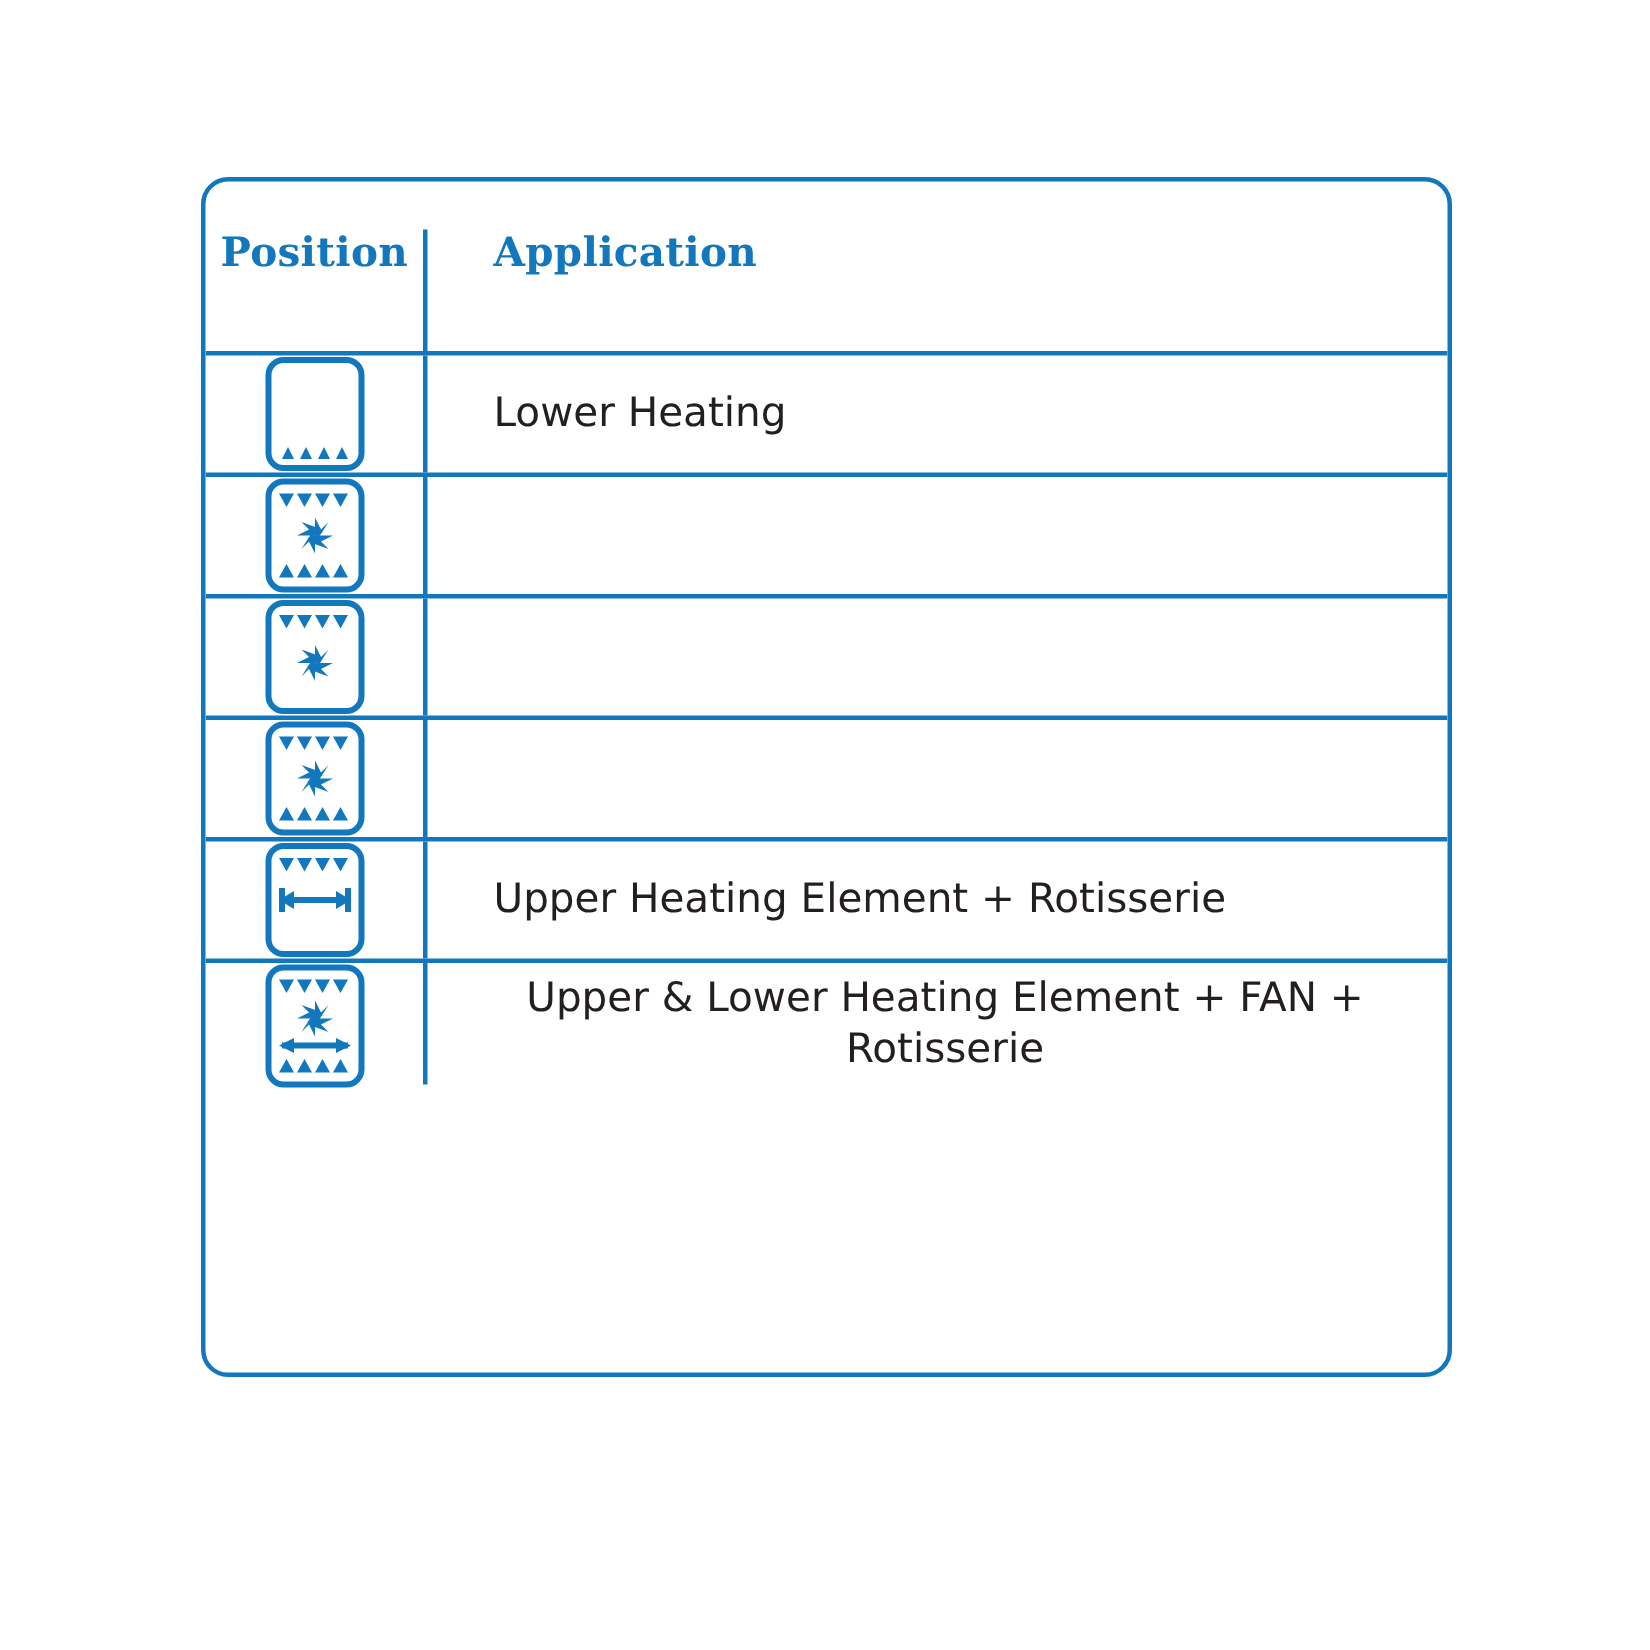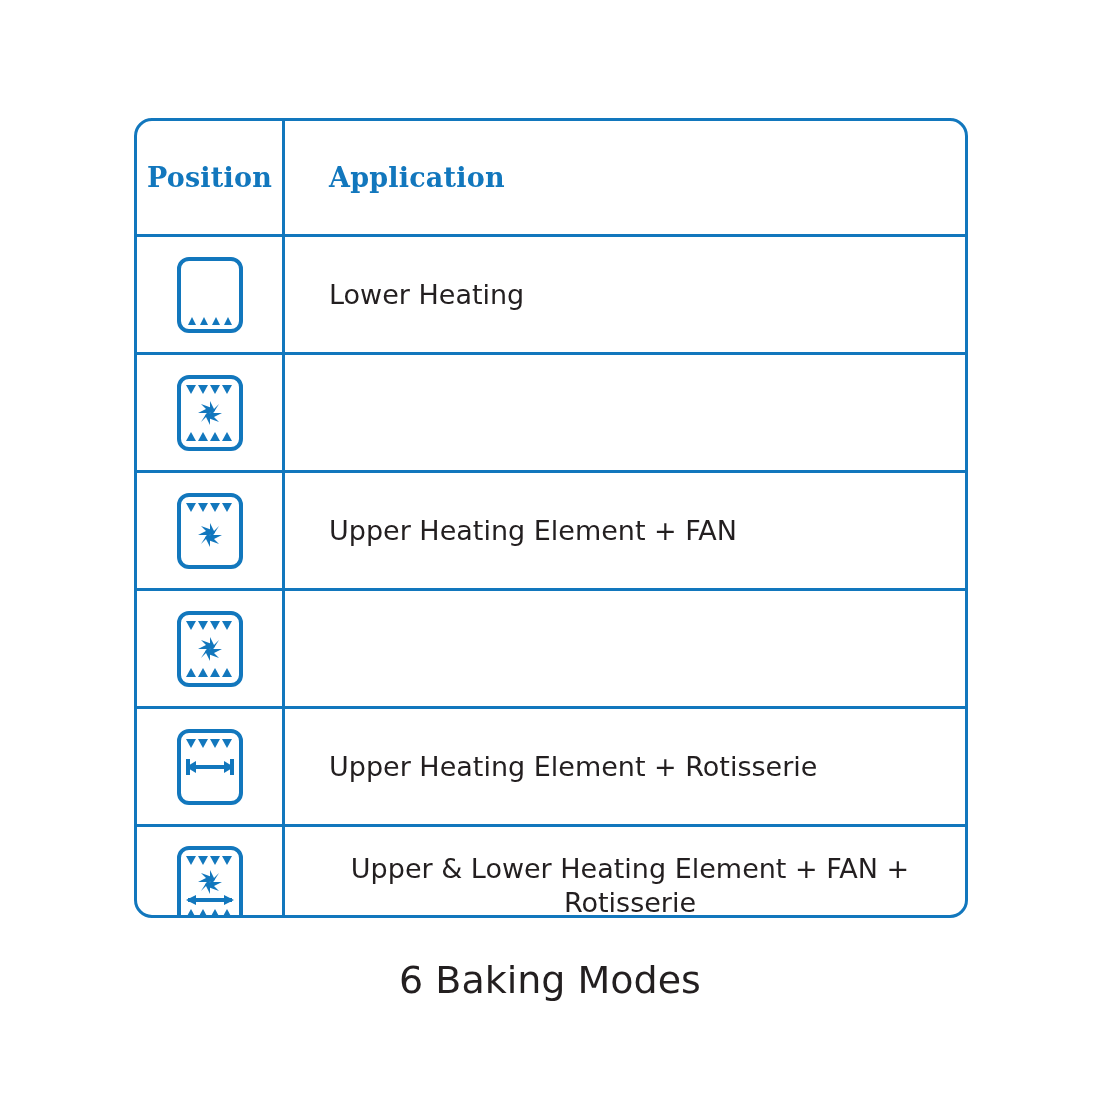--- a/index.html
+++ b/index.html
@@ -48,31 +48,32 @@
     flex: 1 1 auto;
     box-sizing: border-box;
     display: flex;
     align-items: center;
     padding-left: 44px;
     padding-right: 4px;
   }
   .header-row { height: 116px; }
   .header-row .cell-pos,
   .header-row .cell-app {
-    align-items: center;
+    align-items: flex-start;
+    margin-top: 32px;
   }
   .header-text {
     color: #1277bd;
     font-family: "DejaVu Serif", serif;
     font-weight: bold;
     font-size: 27px;
     letter-spacing: 0.2px;
   }
   .header-row .cell-pos { justify-content: center; }
-  .mode-row { height: 118px; }
+  .mode-row { height: 81px; }
   .app-text {
     color: #231f20;
     font-size: 27px;
     line-height: 1.25;
     font-family: "DejaVu Sans", sans-serif;
   }
   .app-text.centered {
     width: 100%;
     text-align: center;
     padding-right: 30px;
@@ -168,23 +169,20 @@
               <path d="M24 48 L34 43 L36 48 Z"></path>
               <path d="M48 48 L38 53 L36 48 Z"></path>
               <path d="M27 39 L38 43 L36 48 Z"></path>
               <path d="M45 57 L34 53 L36 48 Z"></path>
               <path d="M45 39 L38 50 L36 48 Z"></path>
               <path d="M27 57 L34 46 L36 48 Z"></path>
             </g>
           </svg>
         </span>
       </div>
-      <div class="cell-app">
-        <span class="app-text">Upper Heating Element + FAN</span>
-      </div>
     </div>
 
     <div class="row mode-row">
       <div class="cell-pos">
         <span class="icon-box">
           <svg viewBox="0 0 72 88" width="72" height="88">
             <rect x="5" y="8" width="62" height="72" rx="10" ry="10" fill="none" stroke="#1277bd" stroke-width="4"></rect>
             <polygon points="12,16 22,16 17,25" fill="#1277bd"></polygon>
             <polygon points="24,16 34,16 29,25" fill="#1277bd"></polygon>
             <polygon points="36,16 46,16 41,25" fill="#1277bd"></polygon>
@@ -259,15 +257,14 @@
           </svg>
         </span>
       </div>
       <div class="cell-app">
         <span class="app-text centered">Upper &amp; Lower Heating Element + FAN + Rotisserie</span>
       </div>
     </div>
 
   </div>
 
-  <div class="caption">6 Baking Modes</div>
 
 </div>
 
 </body></html>

